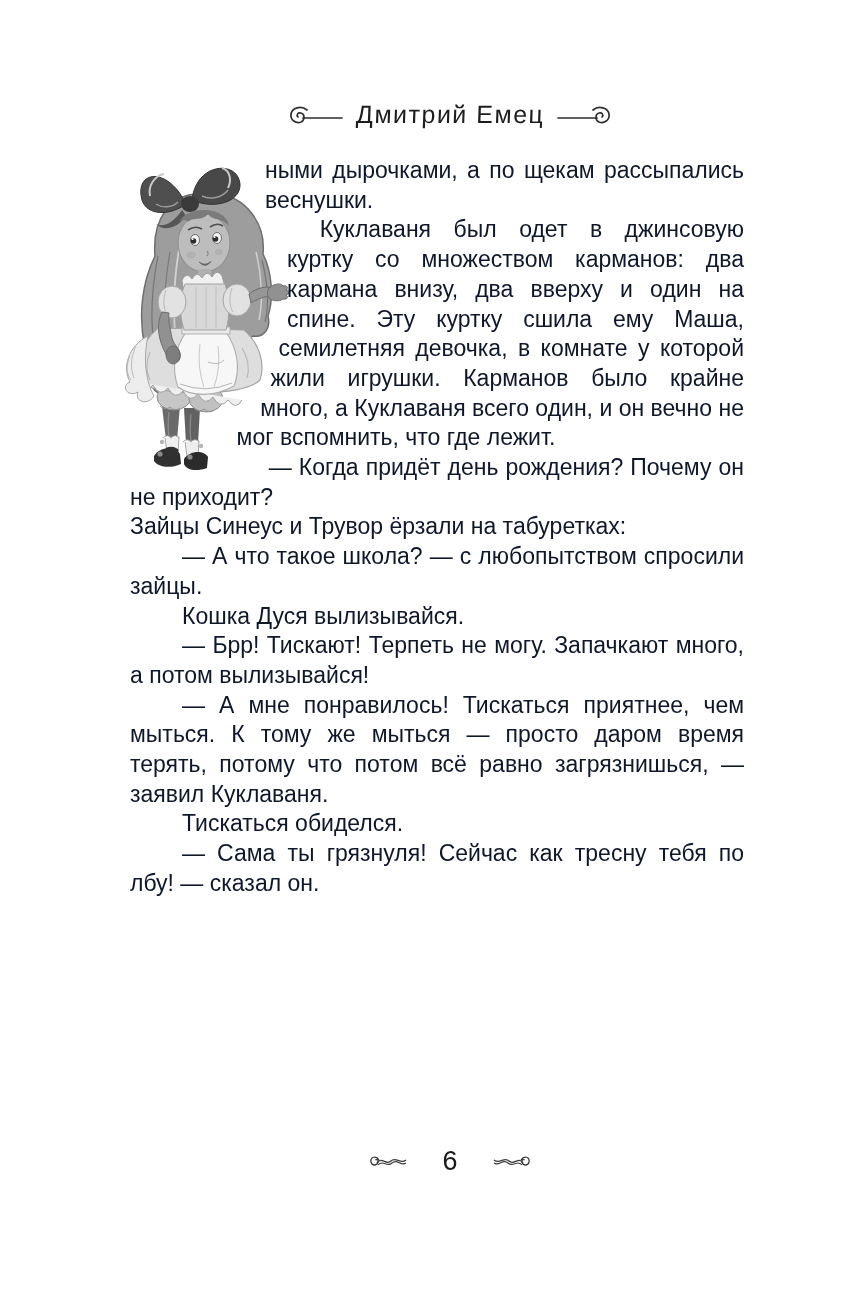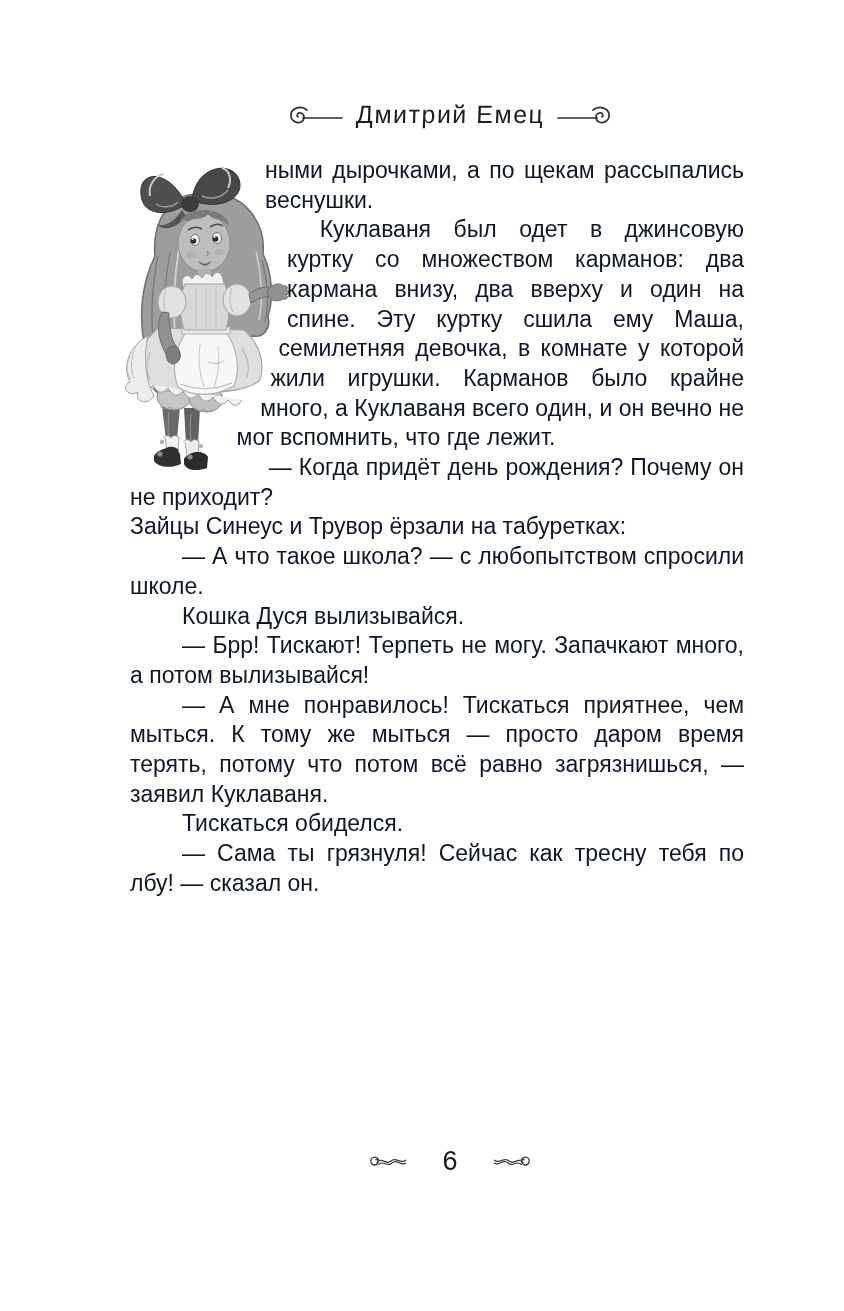--- a/index.html
+++ b/index.html
@@ -165,21 +165,21 @@
           <path d="M40,156 C34,168 36,184 44,198 C46,206 56,210 58,202 C60,194 52,190 50,182 C48,172 46,164 47,157 Z" fill="#919191" stroke="#6d6d6d" stroke-width="1"></path>
           <ellipse cx="51" cy="199" rx="7" ry="9" fill="#7e7e7e" stroke="#636363" stroke-width="0.8"></ellipse>
         </g>
       </svg>
     </div>
 
     <p class="para no-indent">ными дырочками, а по щекам рассыпались веснушки.</p>
     <p class="para">Куклаваня был одет в джинсовую куртку со множеством карманов: два кармана внизу, два вверху и один на спине. Эту куртку сшила ему Маша, семилетняя девочка, в комнате у которой жили игрушки. Карманов было крайне много, а Куклаваня всего один, и он вечно не мог вспомнить, что где лежит.</p>
     <p class="para">— Когда придёт день рождения? Почему он не приходит?</p>
     <p class="para no-indent">Зайцы Синеус и Трувор ёрзали на табуретках:</p>
-    <p class="para">— А что такое школа? — с любопытством спросили школе.</p>
+    <p class="para">— А что такое школа? — с любопытством спросили зайцы.</p>
     <p class="para">Кошка Дуся вылизывайся.</p>
     <p class="para">— Брр! Тискают! Терпеть не могу. Запачкают много, а потом вылизывайся!</p>
     <p class="para">— А мне понравилось! Тискаться приятнее, чем мыться. К тому же мыться — просто даром время терять, потому что потом всё равно загрязнишься, — заявил Куклаваня.</p>
     <p class="para">Тискаться обиделся.</p>
     <p class="para">— Сама ты грязнуля! Сейчас как тресну тебя по лбу! — сказал он.</p>
   </div>
 
   <div class="footer">
     <svg class="flourish" width="40" height="22" viewBox="0 0 40 22">
       <path d="M11,9 C8,4 2,6 3,11 C4,15 9,15 10,11 C10.6,9 8.6,7.8 7.4,9.2" fill="none" stroke="#3a3a3a" stroke-width="1.3"></path>

